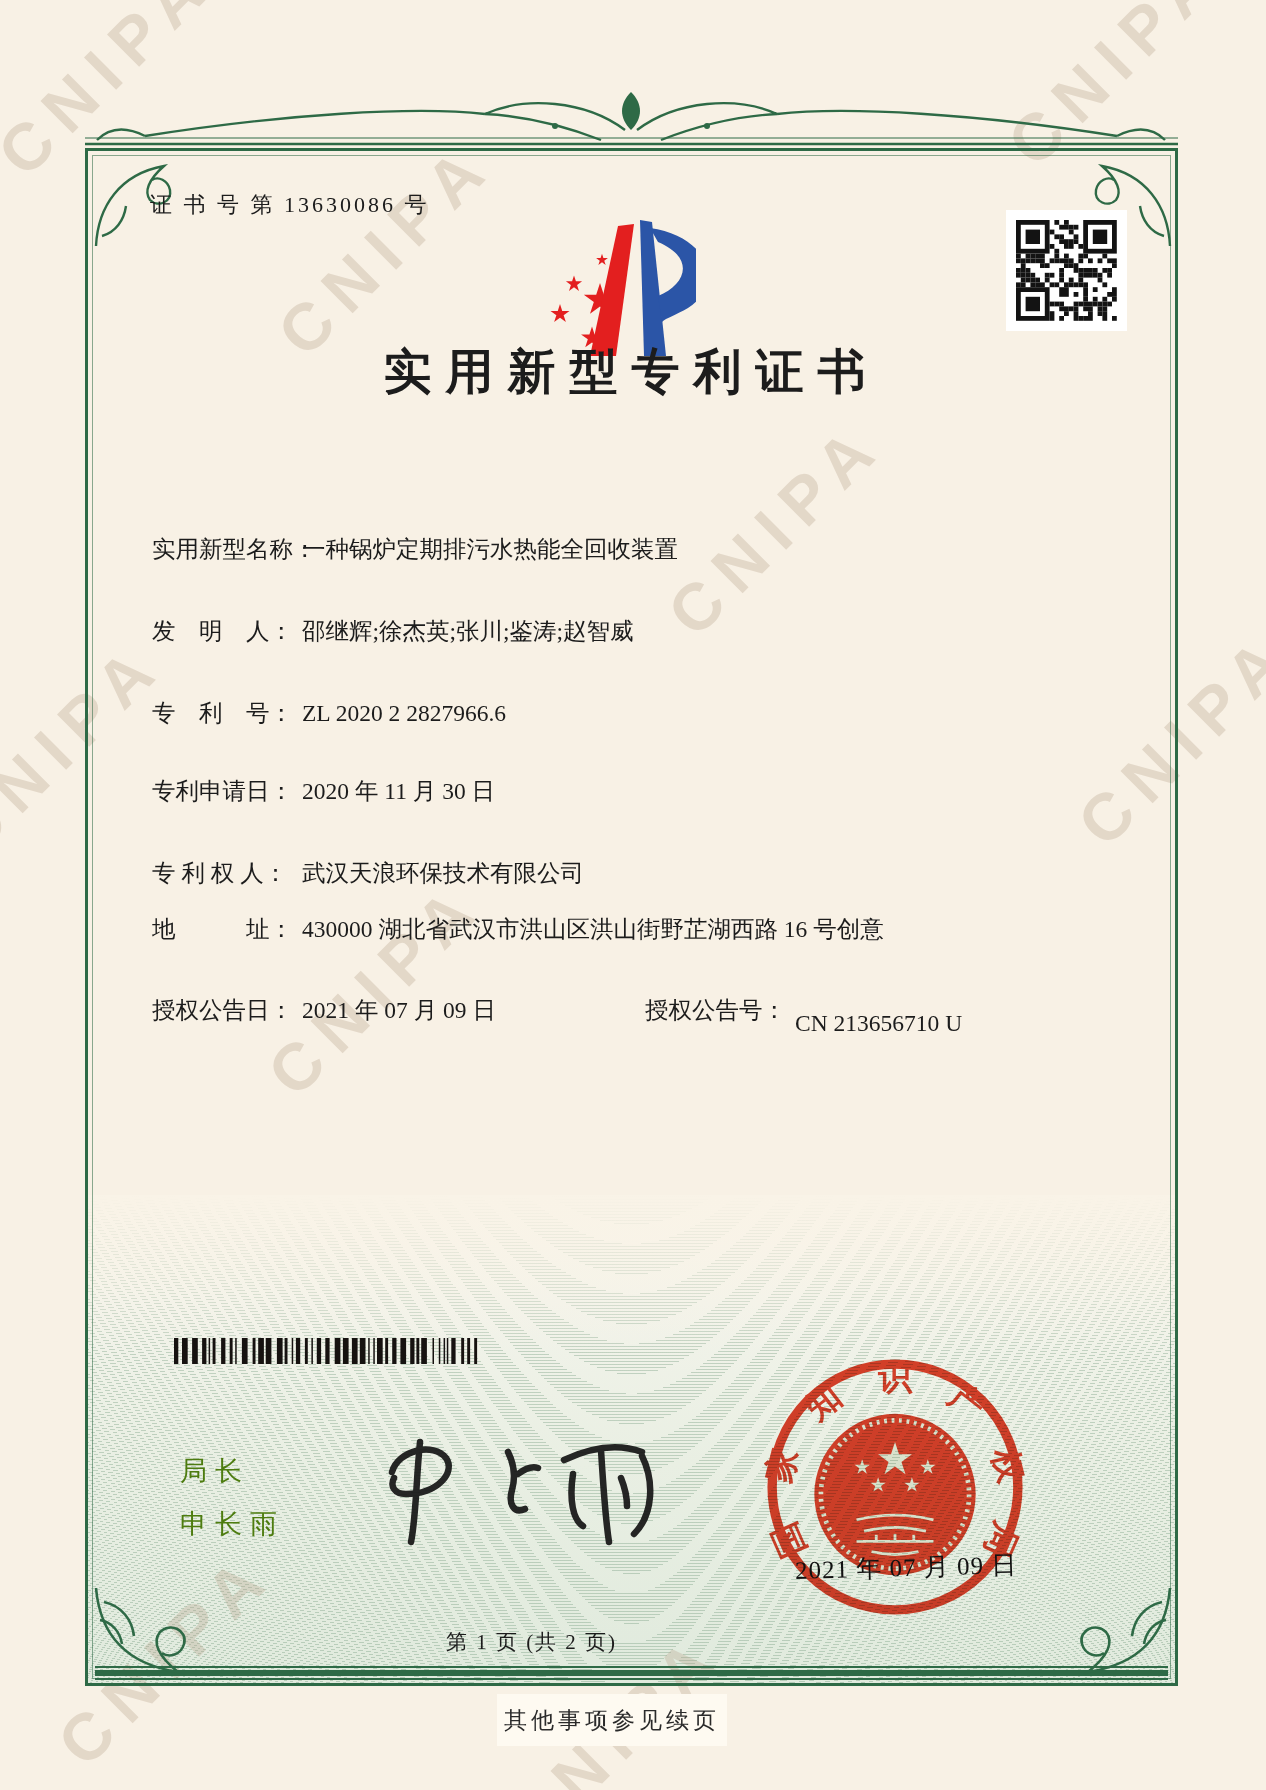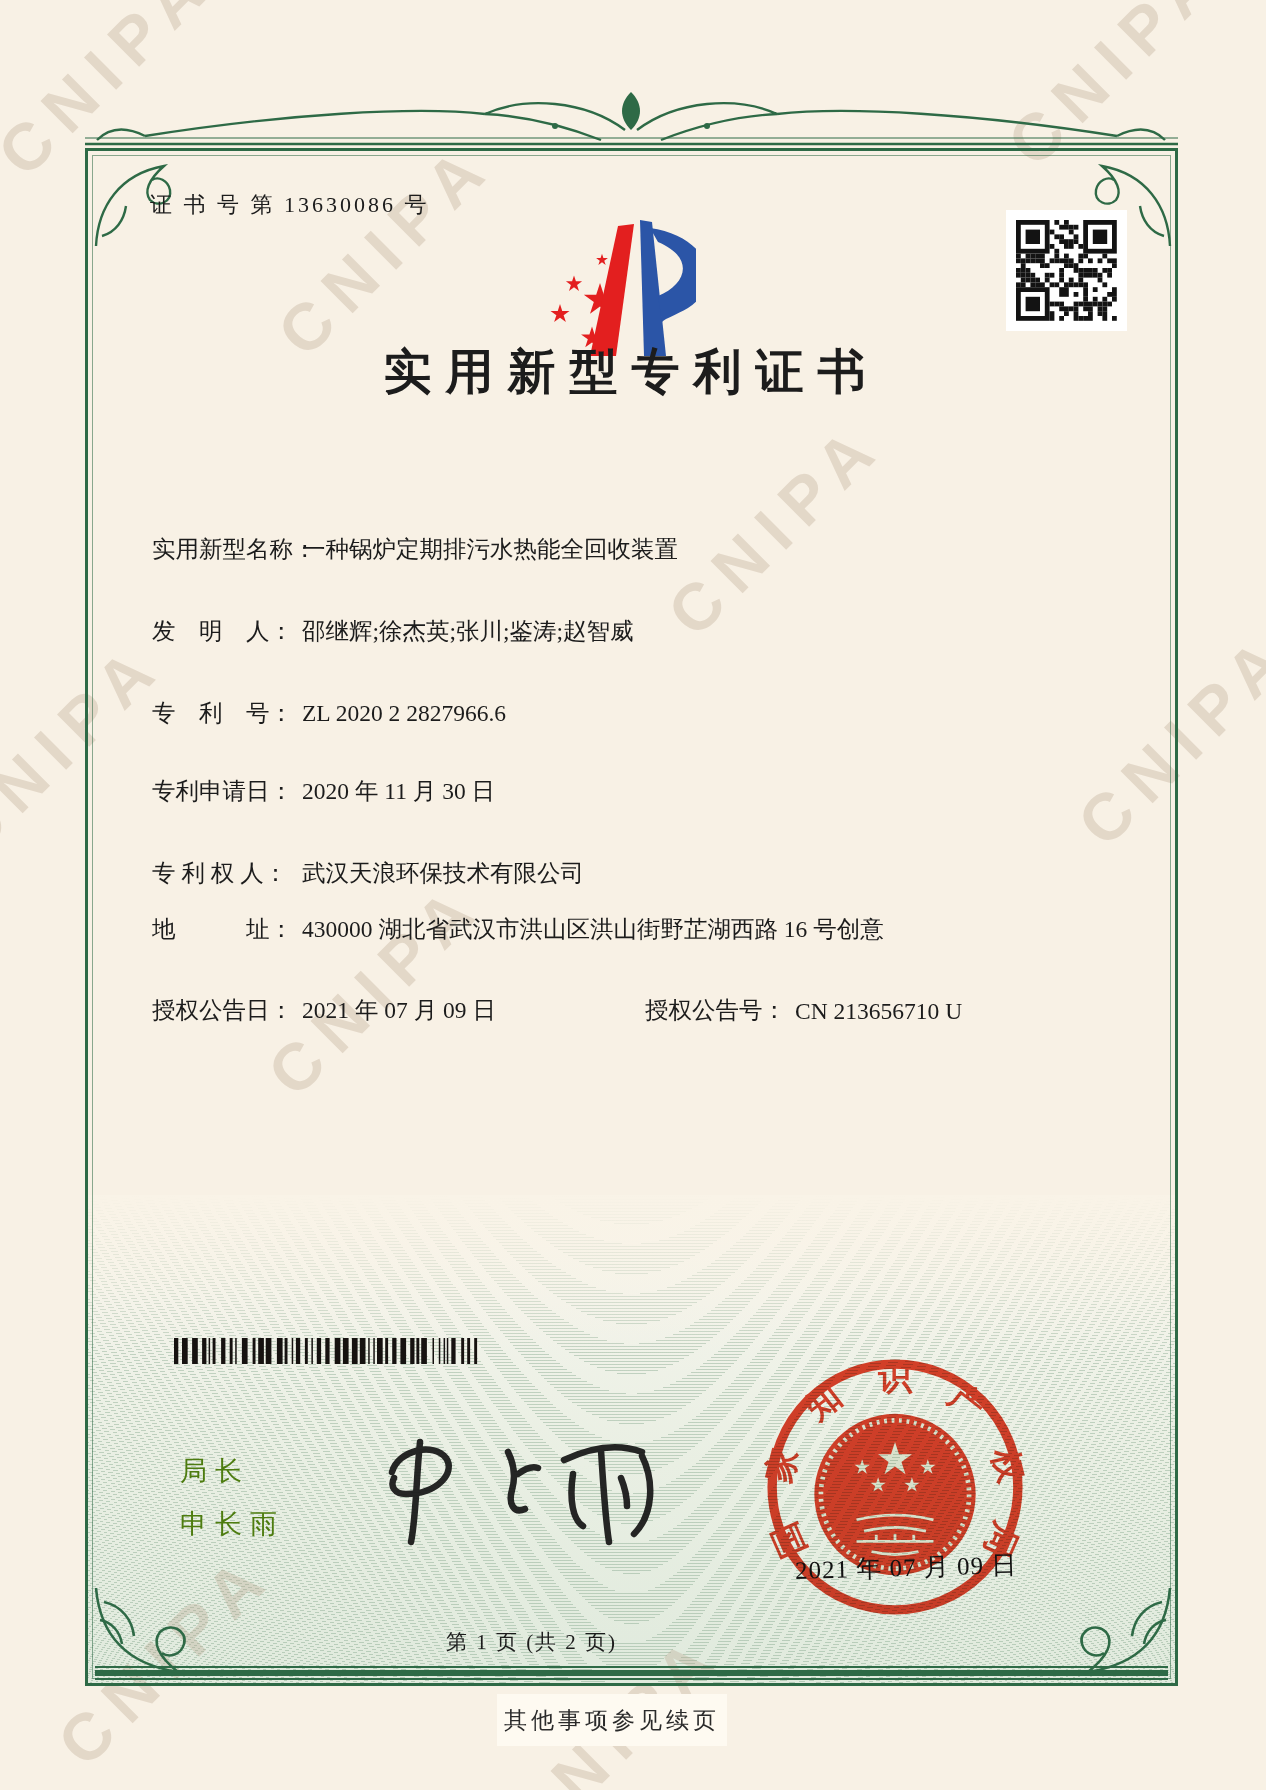--- a/index.html
+++ b/index.html
@@ -47,21 +47,21 @@
   .title{
     left:85px;top:340px;width:1093px;text-align:center;z-index:4;
     font-size:48px;font-weight:bold;letter-spacing:14px;
   }
   .qr-box{left:1006px;top:210px;width:121px;height:121px;background:#fff;z-index:4;padding:10px;box-sizing:border-box;}
   
   .row{left:152px;width:980px;font-size:23.5px;z-index:4;white-space:nowrap;}
   .flabel{display:inline-block;width:150px;}
   .addr-val{display:inline-block;white-space:normal;width:790px;vertical-align:top;line-height:38px;}
   .pair2-label{position:absolute;left:493px;top:0;width:150px;}
-  .pair2-value{position:absolute;left:643px;top:4px;}
+  .pair2-value{position:absolute;left:643px;top:16px;}
   
   .body-text{
     left:152px;top:1046px;width:952px;z-index:4;
     font-size:24px;line-height:38px;text-align:justify;
   }
   .body-text p{margin:0;text-indent:2em;}
   
   .sig-label{left:180px;z-index:4;font-family:"Liberation Sans","DejaVu Sans",sans-serif;font-size:27px;letter-spacing:8px;color:#4d7c0f;}
   .seal{left:759px;top:1351px;z-index:5;mix-blend-mode:multiply;opacity:.95;}
   .seal-date{left:795px;top:1551px;z-index:6;font-size:25px;letter-spacing:1px;color:#111;transform:rotate(-1.5deg);white-space:nowrap;}

